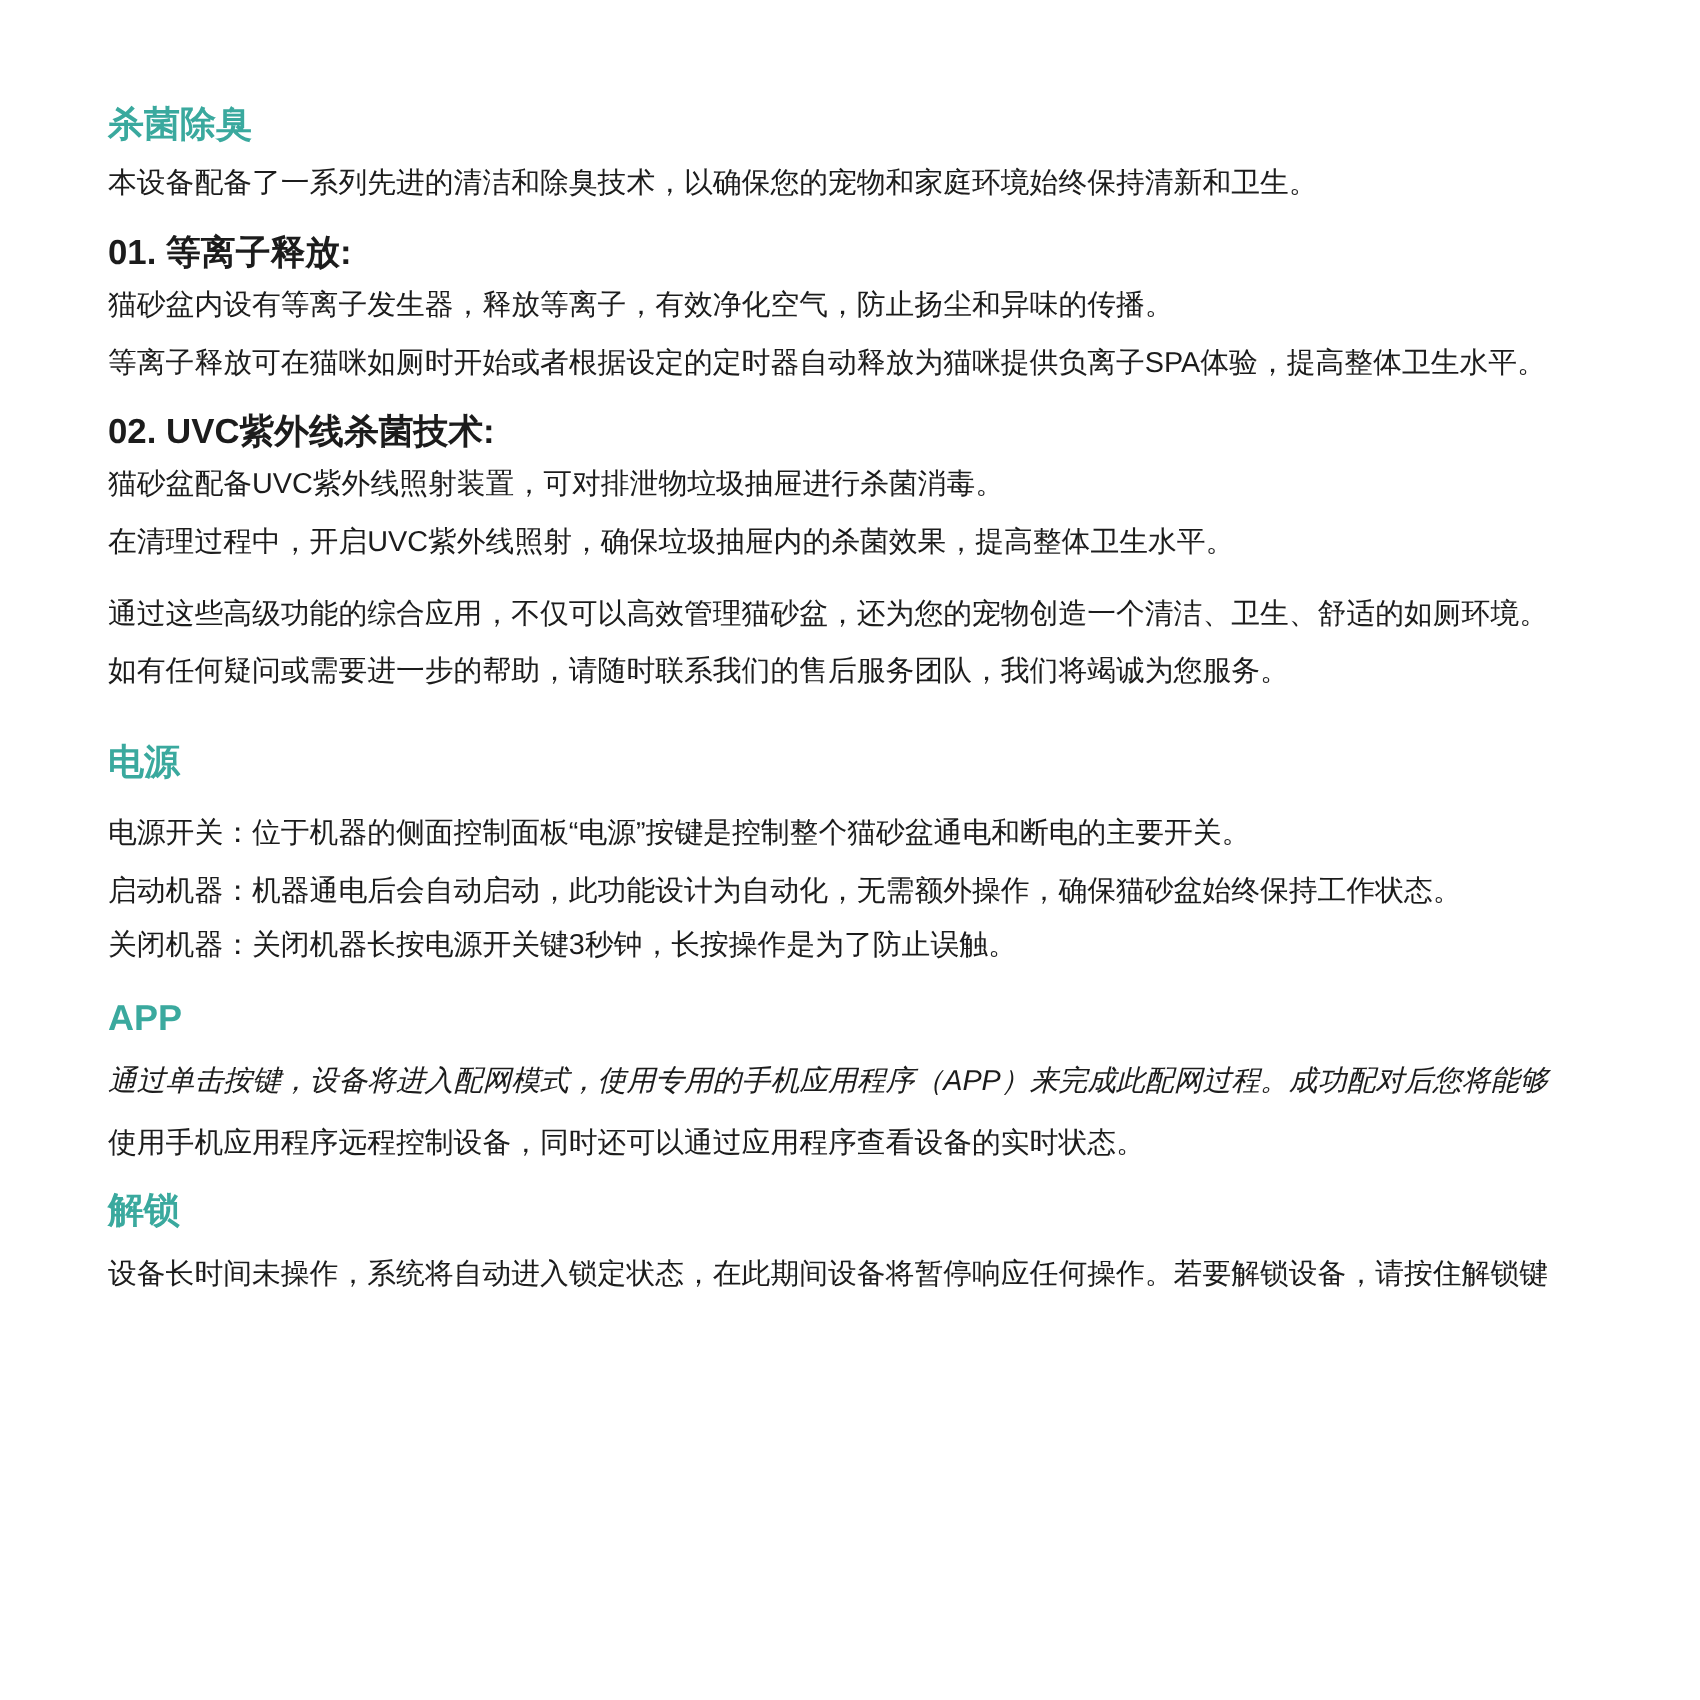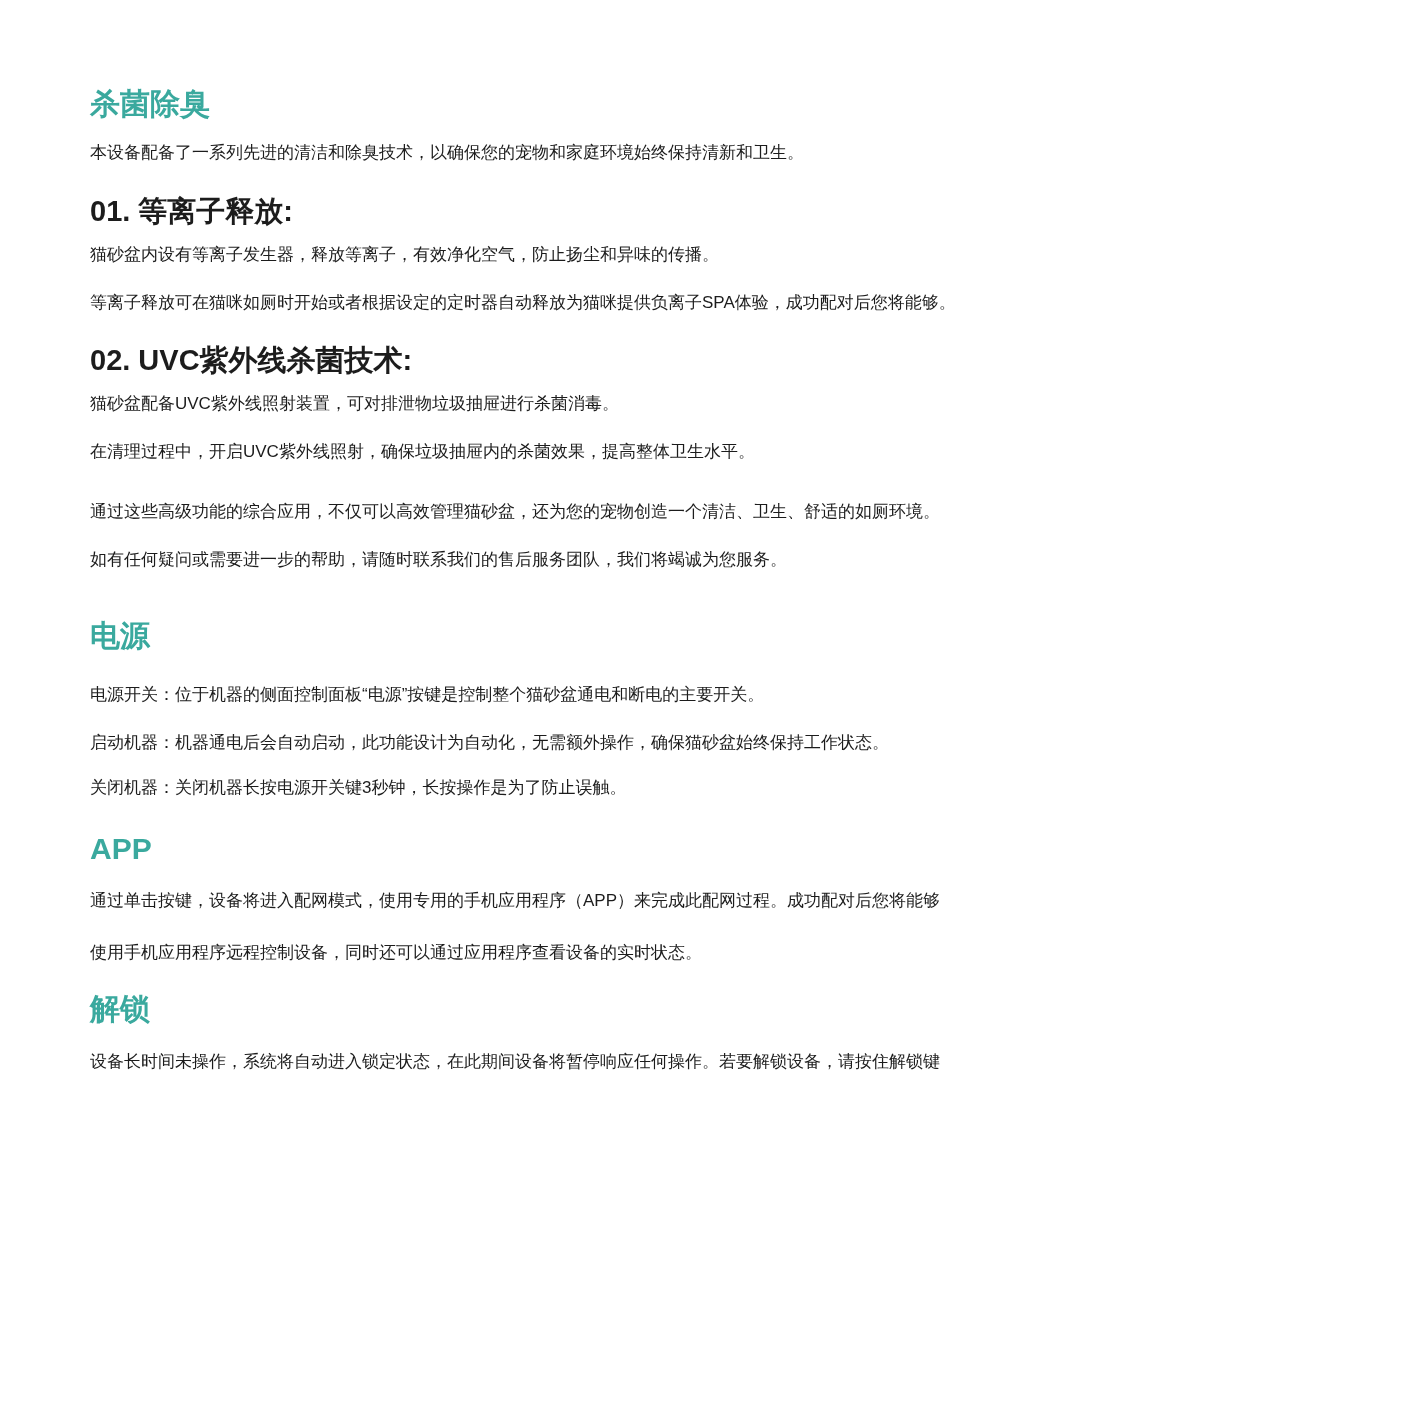--- a/index.html
+++ b/index.html
@@ -23,52 +23,52 @@
     font-weight:700;
     margin:0 0 16px 0;
   }
   h3.sub-heading {
     font-size:29px;
     line-height:30px;
     font-weight:700;
     margin:0 0 14px 0;
   }
   p.body-line {
-    font-size:17px;
+    font-size:24px;
     line-height:30px;
     font-weight:400;
     margin:0 0 18px 0;
   }
   
   .mb-27 { margin-bottom:27px !important; }
   .mb-28 { margin-bottom:28px !important; }
   .mb-30 { margin-bottom:30px !important; }
   .mb-26 { margin-bottom:26px !important; }
   .mb-19 { margin-bottom:19px !important; }
-  .mb-22 { margin-bottom:22px !important; }
+  .mb-22 { margin-bottom:22px !important;font-style:italic; }
   .mb-20 { margin-bottom:20px !important; }
   .mb-23 { margin-bottom:23px !important; }
   .mb-15 { margin-bottom:15px !important; }
   .mb-0  { margin-bottom:0 !important; }
   .sec-power  { margin-top:43px; }
   .sec-app    { margin-top:28px; }
   .sec-unlock { margin-top:23px; }
 </style>
 </head>
 <body>
 
 <div class="page">
 
   <section>
     <h2 class="sec-title">杀菌除臭</h2>
     <p class="body-line mb-28">本设备配备了一系列先进的清洁和除臭技术，以确保您的宠物和家庭环境始终保持清新和卫生。</p>
 
     <h3 class="sub-heading">01. 等离子释放:</h3>
     <p class="body-line">猫砂盆内设有等离子发生器，释放等离子，有效净化空气，防止扬尘和异味的传播。</p>
-    <p class="body-line mb-27">等离子释放可在猫咪如厕时开始或者根据设定的定时器自动释放为猫咪提供负离子SPA体验，成功配对后您将能够。</p>
+    <p class="body-line mb-27">等离子释放可在猫咪如厕时开始或者根据设定的定时器自动释放为猫咪提供负离子SPA体验，提高整体卫生水平。</p>
 
     <h3 class="sub-heading">02. UVC紫外线杀菌技术:</h3>
     <p class="body-line">猫砂盆配备UVC紫外线照射装置，可对排泄物垃圾抽屉进行杀菌消毒。</p>
     <p class="body-line mb-30">在清理过程中，开启UVC紫外线照射，确保垃圾抽屉内的杀菌效果，提高整体卫生水平。</p>
 
     <p class="body-line">通过这些高级功能的综合应用，不仅可以高效管理猫砂盆，还为您的宠物创造一个清洁、卫生、舒适的如厕环境。</p>
     <p class="body-line mb-0">如有任何疑问或需要进一步的帮助，请随时联系我们的售后服务团队，我们将竭诚为您服务。</p>
   </section>
 
   <section class="sec-power">

